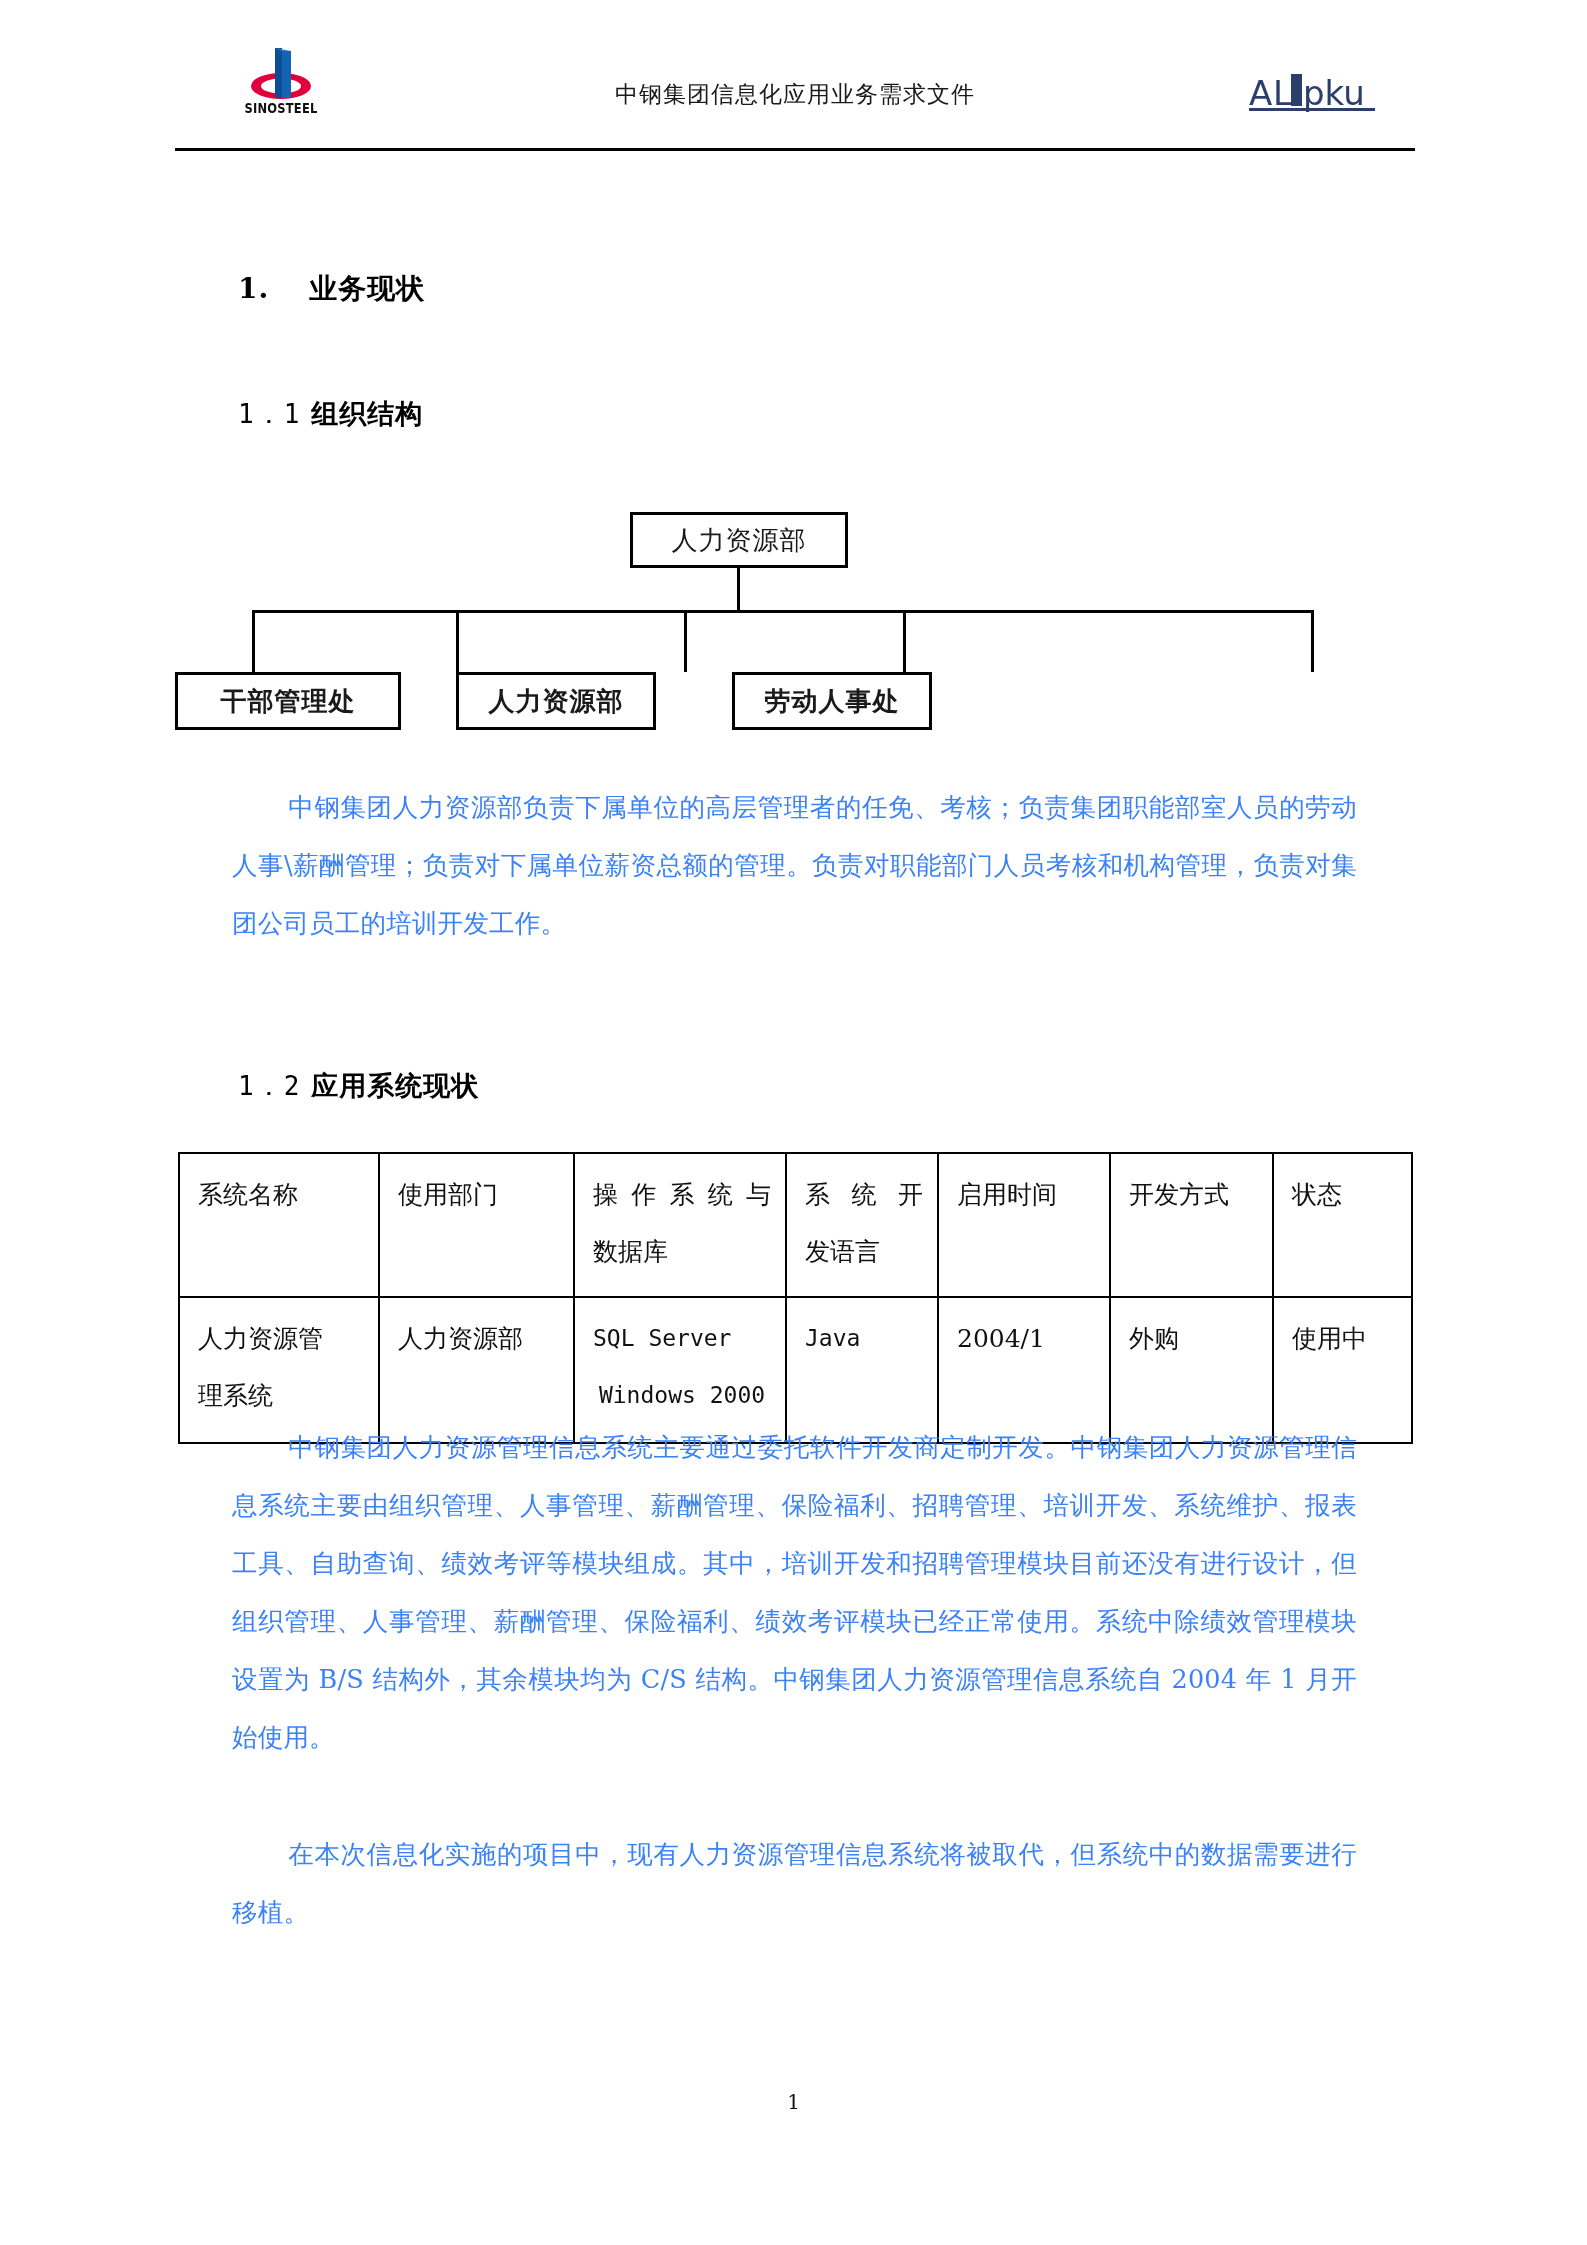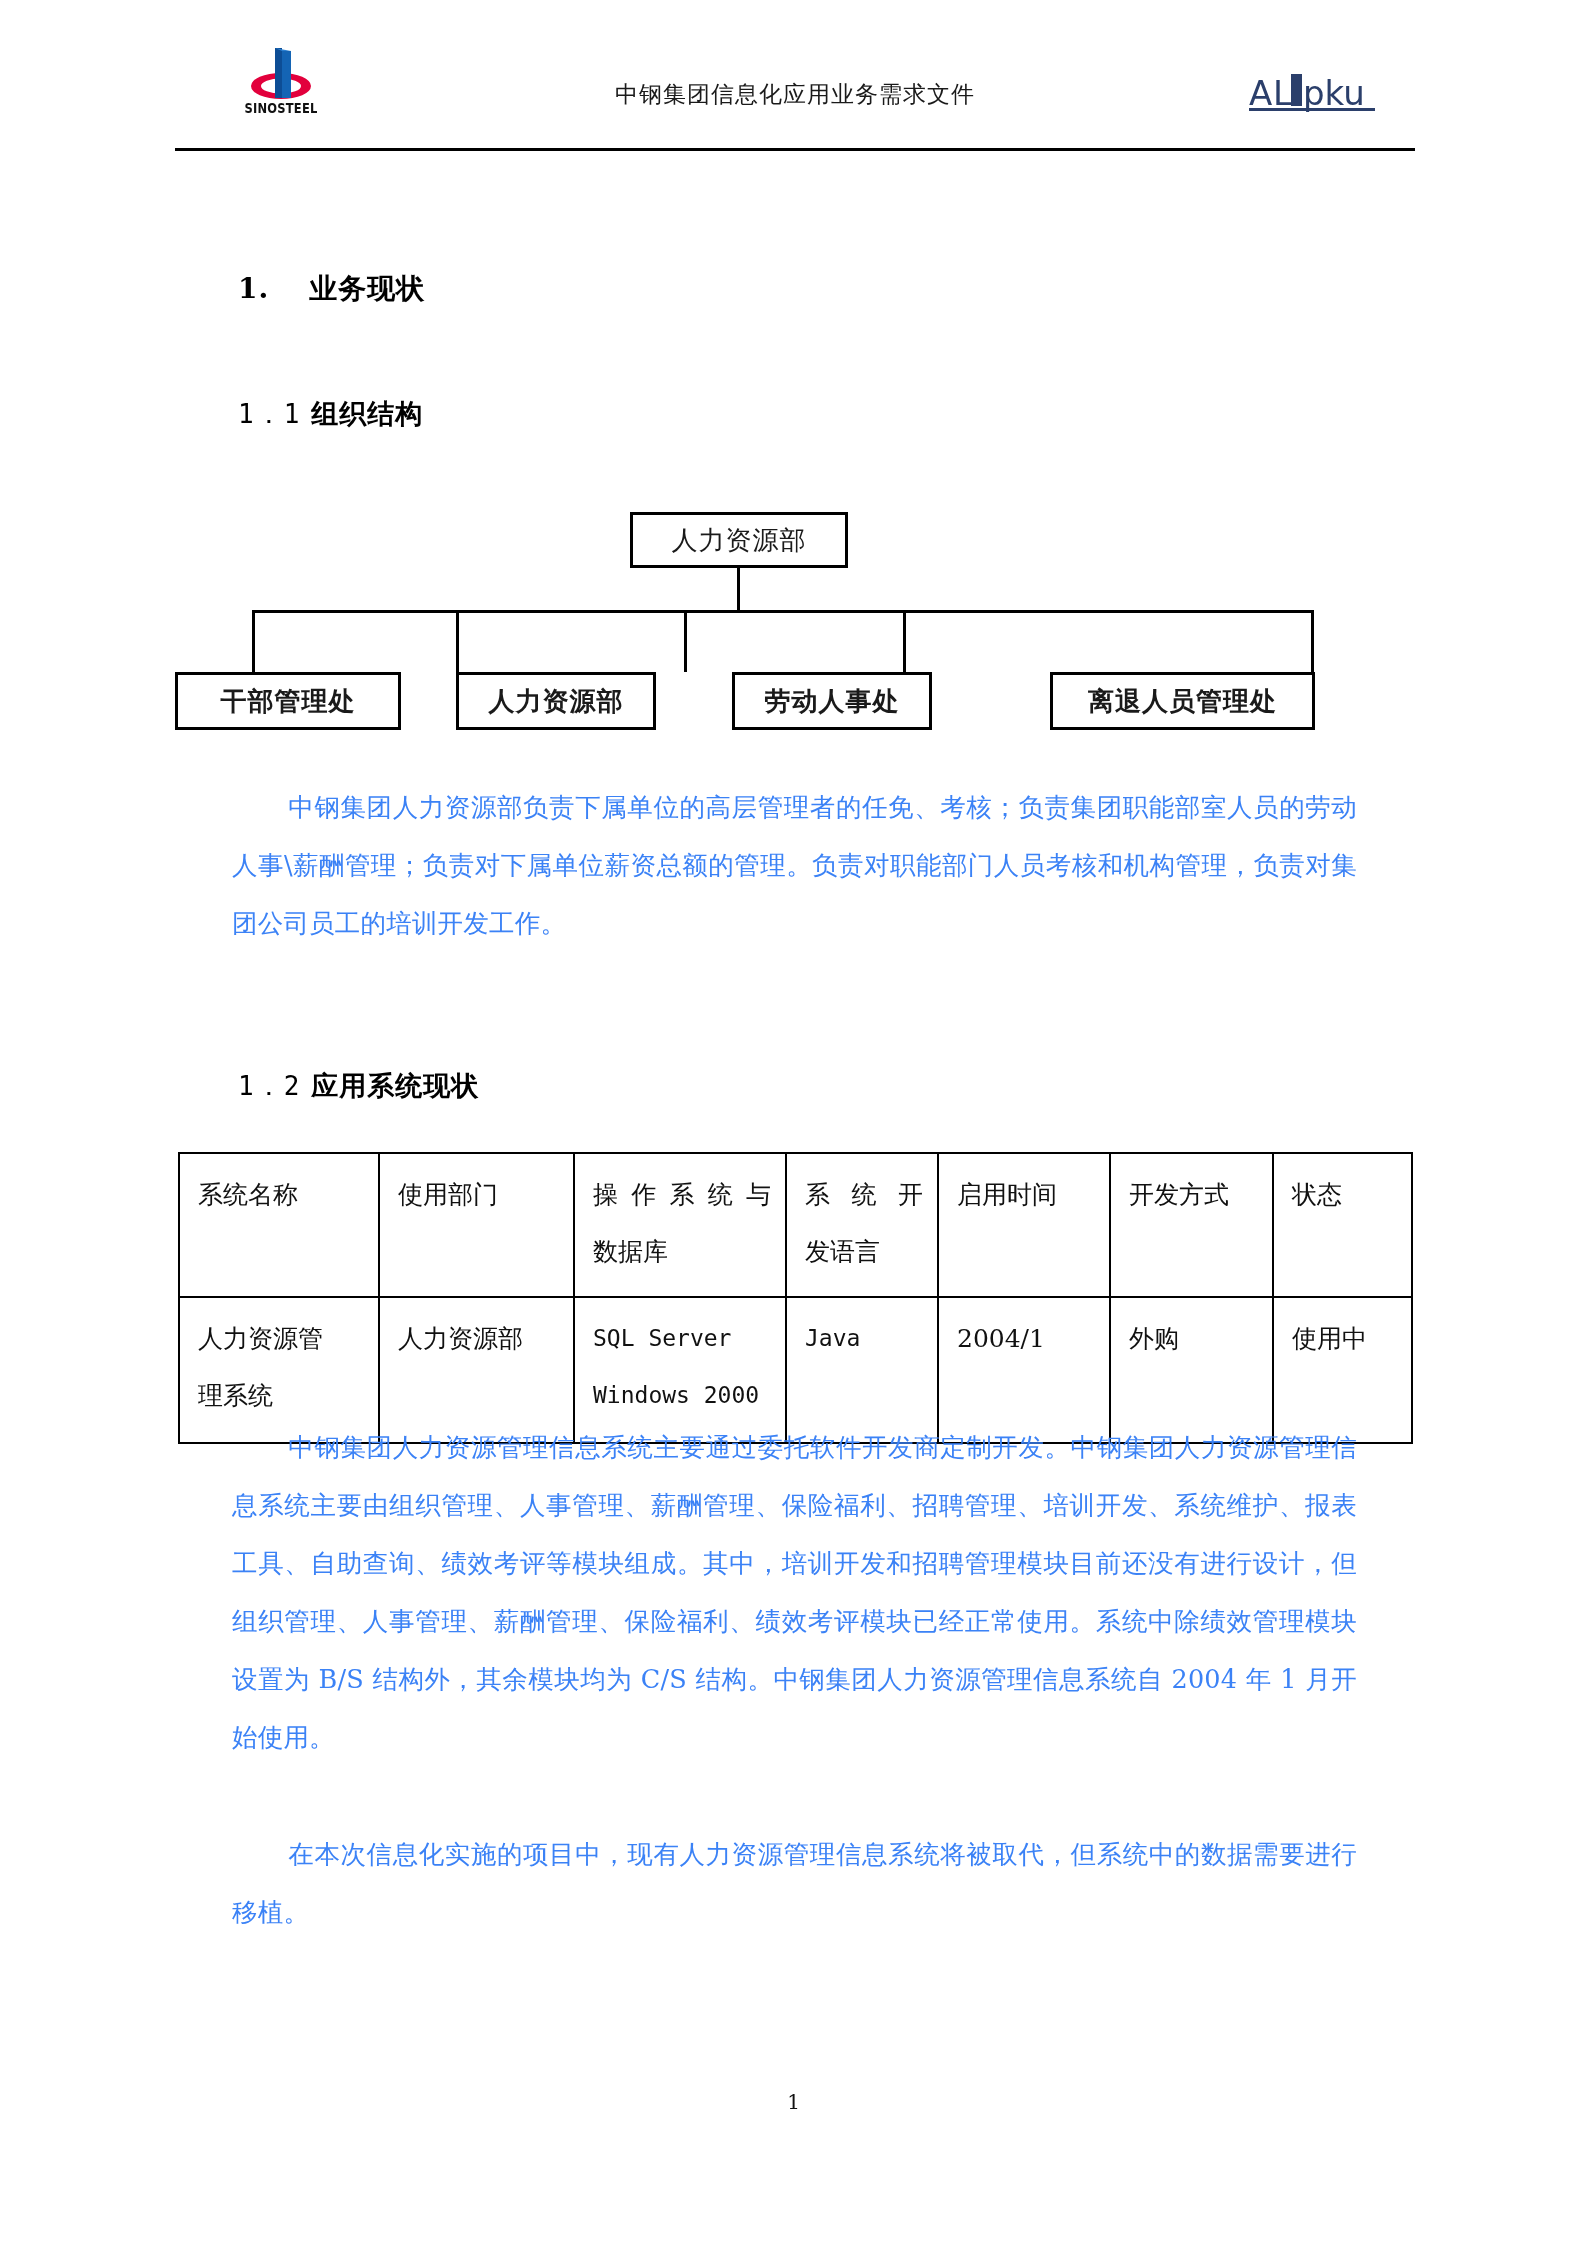--- a/index.html
+++ b/index.html
@@ -269,21 +269,20 @@
 
     <div class="org-line" style="left:77px; top:98px; width:3px; height:62px;"></div>
     <div class="org-line" style="left:281px; top:98px; width:3px; height:62px;"></div>
     <div class="org-line" style="left:509px; top:98px; width:3px; height:62px;"></div>
     <div class="org-line" style="left:728px; top:98px; width:3px; height:62px;"></div>
     <div class="org-line" style="left:1136px; top:98px; width:3px; height:62px;"></div>
 
     <div class="org-node org-child" style="left:0px; width:226px;">干部管理处</div>
     <div class="org-node org-child" style="left:281px; width:200px;">人力资源部</div>
     <div class="org-node org-child" style="left:557px; width:200px;">劳动人事处</div>
-    <div class="org-node org-child" style="left:875px; width:265px;">离退人员管理处</div>
   </div>
 
   <div class="para" id="para-org">
     <span class="indent"></span><span>中钢集团人力资源部负责下属单位的高层管理者的任免、考核；负责集团职能部室人员的劳动人事\薪酬管理；负责对下属单位薪资总额的管理。负责对职能部门人员考核和机构管理，负责对集团公司员工的培训开发工作。</span>
   </div>
 
   <div class="h2" id="heading-1-2">
     <span class="num">1．2</span><span class="sp"></span><span>应用系统现状</span>
   </div>
 
@@ -314,21 +313,21 @@
         <td>状态</td>
       </tr>
       <tr class="body">
         <td>
           <span style="display:block;">人力资源管</span>
           <span style="display:block;">理系统</span>
         </td>
         <td>人力资源部</td>
         <td class="mono">
           <span style="display:block;">SQL Server</span>
-          <span style="display:block;">Windows 2000</span>
+          <span style="display:block;text-align:center;">Windows 2000</span>
         </td>
         <td class="mono">Java</td>
         <td>2004/1</td>
         <td>外购</td>
         <td>使用中</td>
       </tr>
     </tbody>
   </table>
 
   <div class="para" id="para-sys">

